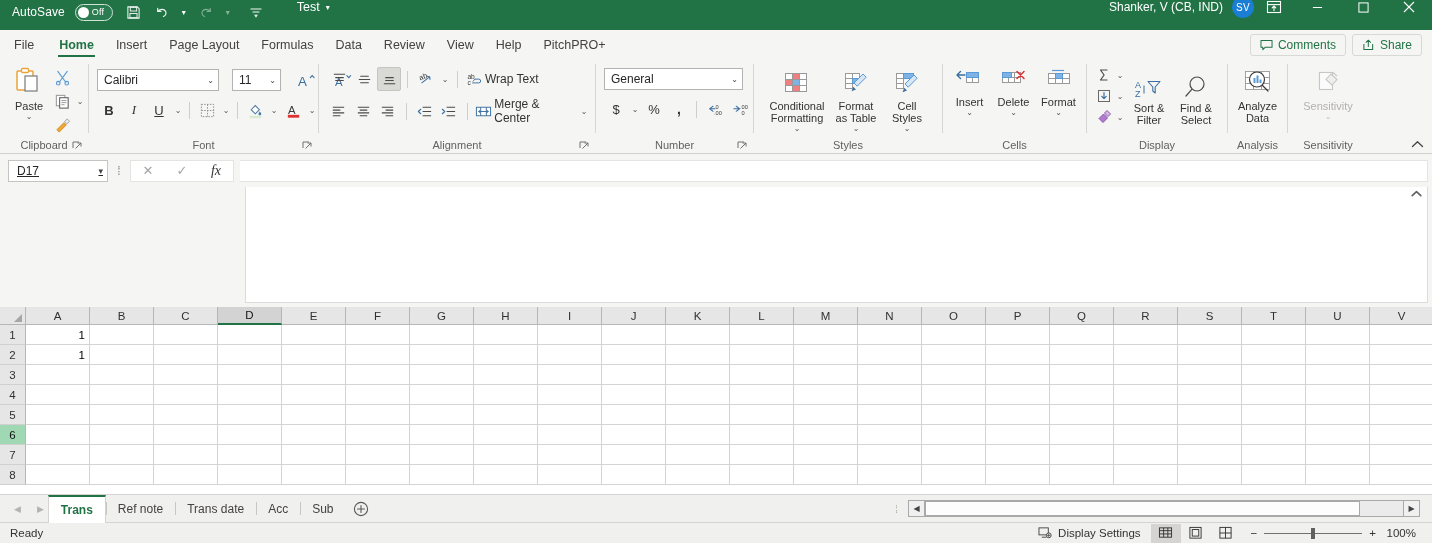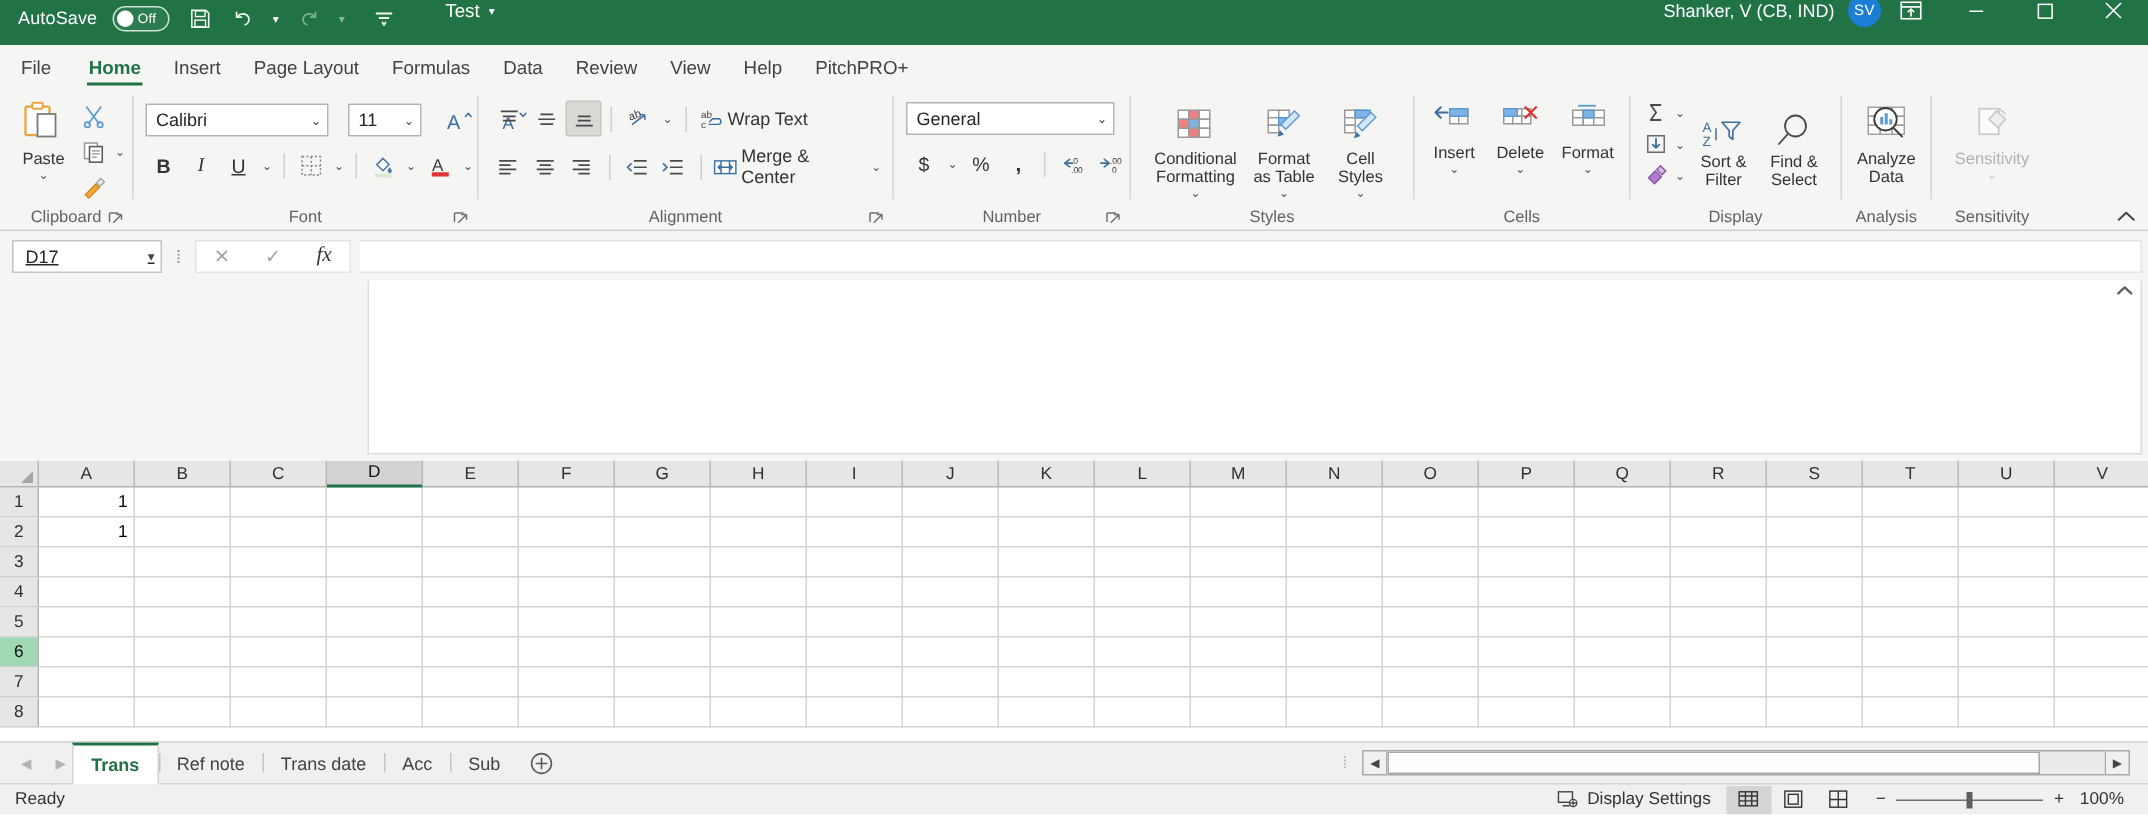--- a/index.html
+++ b/index.html
@@ -281,20 +281,39 @@
     <div class="rtab active">Home</div>
     <div class="rtab">Insert</div>
     <div class="rtab">Page Layout</div>
     <div class="rtab">Formulas</div>
     <div class="rtab">Data</div>
     <div class="rtab">Review</div>
     <div class="rtab">View</div>
     <div class="rtab">Help</div>
     <div class="rtab">PitchPRO+</div>
 
+    <div class="tabstrip-right">
+      <div class="pillbtn">
+        <span>
+          <svg width="13" height="12" viewBox="0 0 14 13">
+              <path d="M1 1.5h12v7.5H5.5L3 11.6V9H1z" fill="none" stroke="#217346" stroke-width="1.1" stroke-linejoin="round"></path>
+            </svg>
+        </span>
+        <span>Comments</span>
+      </div>
+      <div class="pillbtn">
+        <span>
+          <svg width="13" height="12" viewBox="0 0 14 13">
+              <path d="M2 5.5v6h9.5v-6" fill="none" stroke="#217346" stroke-width="1.1"></path>
+              <path d="M6.8 8.2V1.4M4.3 3.6l2.5-2.3 2.5 2.3" fill="none" stroke="#217346" stroke-width="1.1" stroke-linecap="round" stroke-linejoin="round"></path>
+            </svg>
+        </span>
+        <span>Share</span>
+      </div>
+    </div>
   </div>
 
   <div class="ribbon">
 
     <div class="group" style="width:88px">
       <div class="group-body" style="padding-left:8px">
         <div class="bigbtn" style="width:44px">
           <span>
             <svg width="32" height="32" viewBox="0 0 32 32">
                 <rect x="4" y="5" width="16" height="19" rx="1" fill="#fff" stroke="#e8a33d" stroke-width="1.5"></rect>

